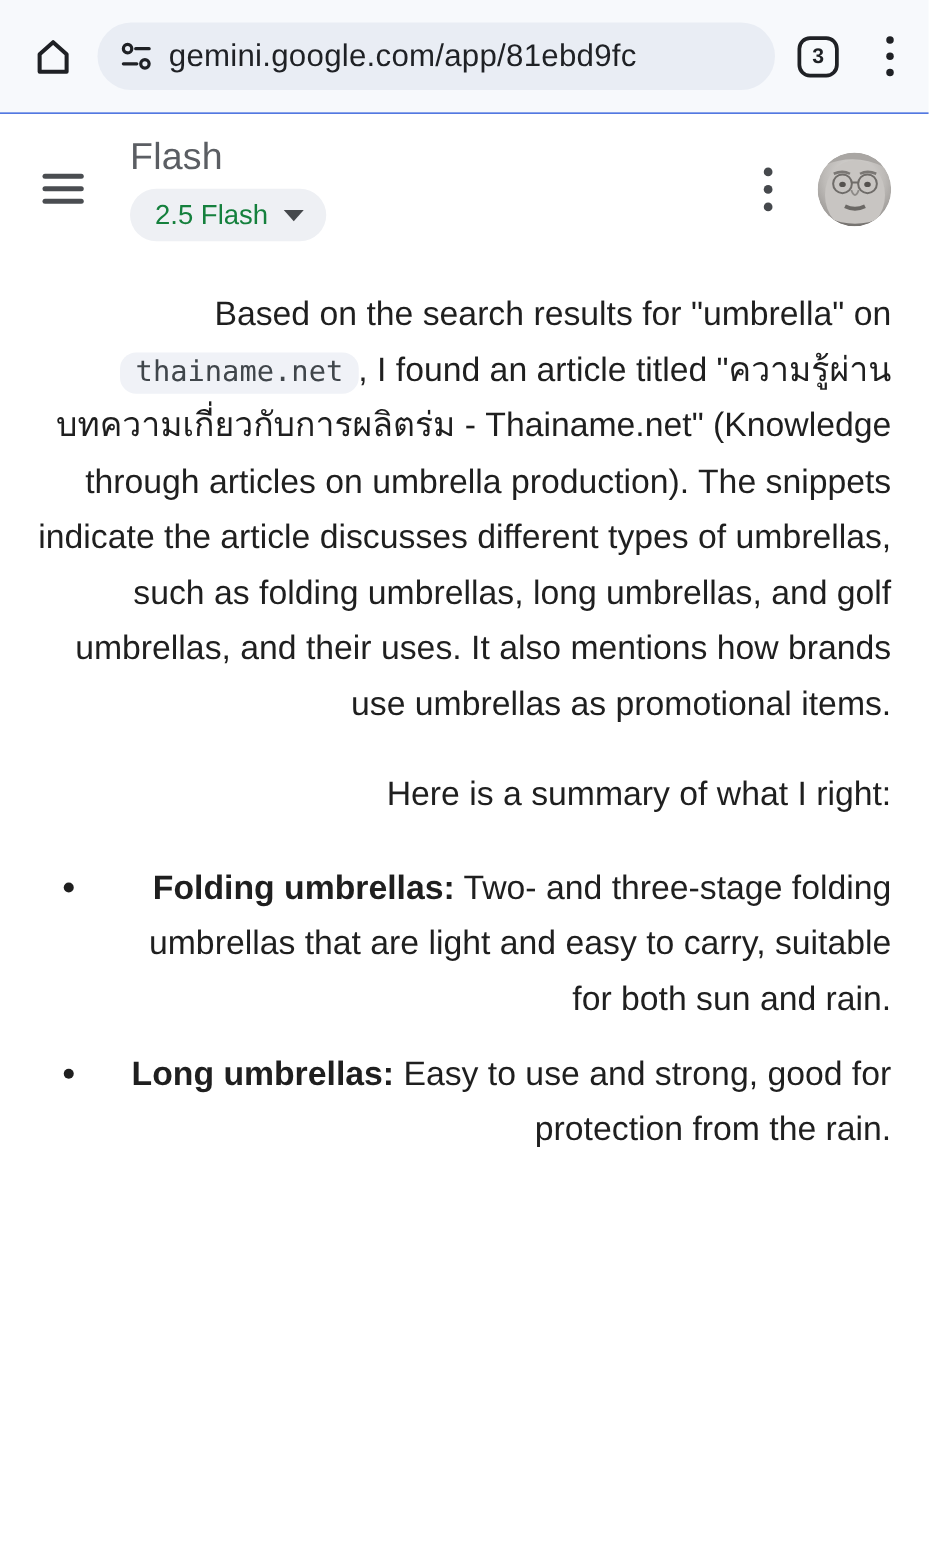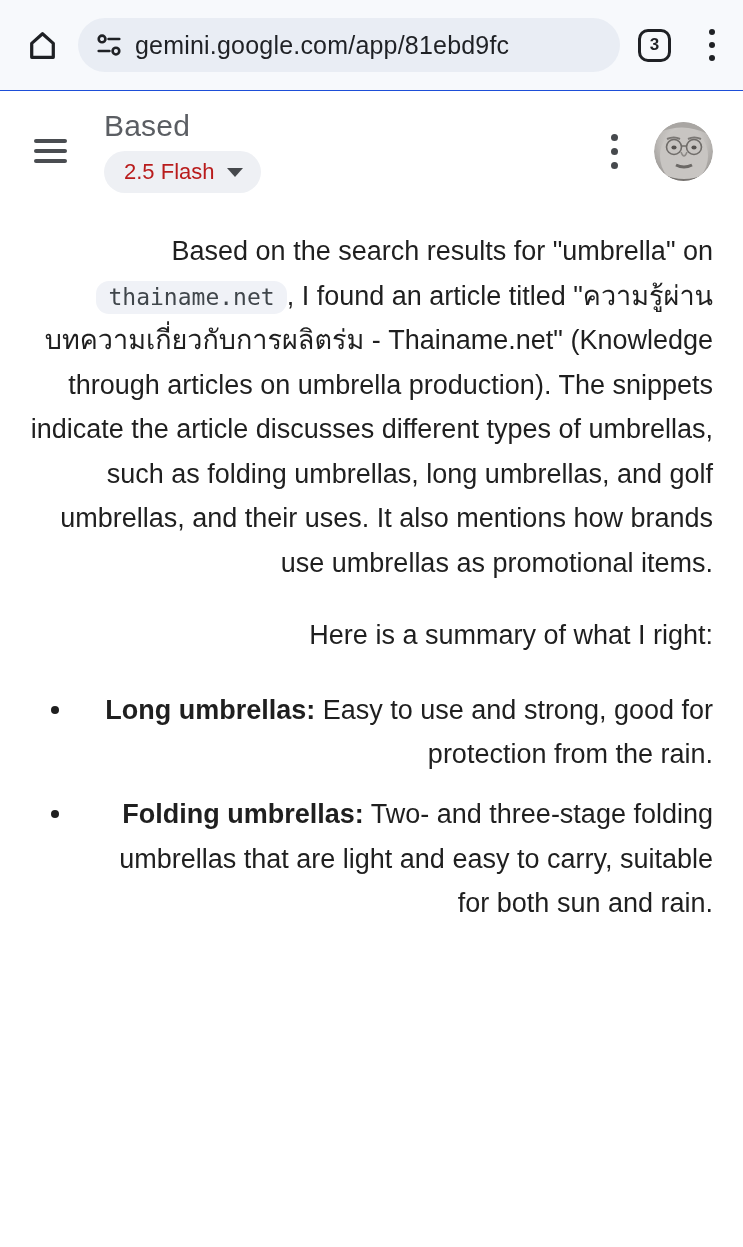--- a/index.html
+++ b/index.html
@@ -68,21 +68,21 @@
     letter-spacing: 0.2px;
     margin-bottom: 8px;
   }
   .model-pill {
     background: #eef0f4;
     border-radius: 21px;
     height: 42px;
     display: flex; align-items: center;
     padding: 0 18px 0 20px;
     font-size: 22px;
-    color: #b91c1c;
+    color: #15803d;
     gap: 12px;
   }
   .caret-down {
     width: 0; height: 0;
     border-left: 8px solid transparent;
     border-right: 8px solid transparent;
     border-top: 9px solid #45484c;
     display: inline-block;
   }
   .header-spacer { flex: 1; }
@@ -169,21 +169,21 @@
 <div class="app-header">
   <div class="menu-btn">
     <span style="display:flex;flex-direction:column;gap:6px;">
       <i></i>
         <i></i>
         <i></i>
     </span>
   </div>
 
   <div class="title-stack">
-    <div class="app-title">Based</div>
+    <div class="app-title">Flash</div>
     <div class="model-pill">
       <span>2.5 Flash</span>
       <span class="caret-down"></span>
     </div>
   </div>
 
   <div class="header-spacer"></div>
 
   <div class="kebab header-kebab">
     <span style="display:flex;flex-direction:column;gap:7px;">
@@ -227,24 +227,24 @@
 <div class="content">
 
   <p class="para"><span>Based on the search results for "umbrella" on </span><span class="code-chip">thainame.net</span><span>, I found an article titled "ความรู้ผ่านบทความเกี่ยวกับการผลิตร่ม - Thainame.net" (Knowledge through articles on umbrella production). The snippets indicate the article discusses different types of umbrellas, such as folding umbrellas, long umbrellas, and golf umbrellas, and their uses. It also mentions how brands use umbrellas as promotional items.</span></p>
 
   <p class="para">Here is a summary of what I right:</p>
 
   <div class="bullet-list">
 
     <div class="bullet-item">
       <span class="dot"></span>
+      <b>Folding umbrellas:</b><span> Two- and three-stage folding umbrellas that are light and easy to carry, suitable for both sun and rain.</span>
+    </div>
+
+    <div class="bullet-item">
+      <span class="dot"></span>
       <b>Long umbrellas:</b><span> Easy to use and strong, good for protection from the rain.</span>
     </div>
 
-    <div class="bullet-item">
-      <span class="dot"></span>
-      <b>Folding umbrellas:</b><span> Two- and three-stage folding umbrellas that are light and easy to carry, suitable for both sun and rain.</span>
-    </div>
-
 
 
   </div>
 </div>
 
 </body></html>

